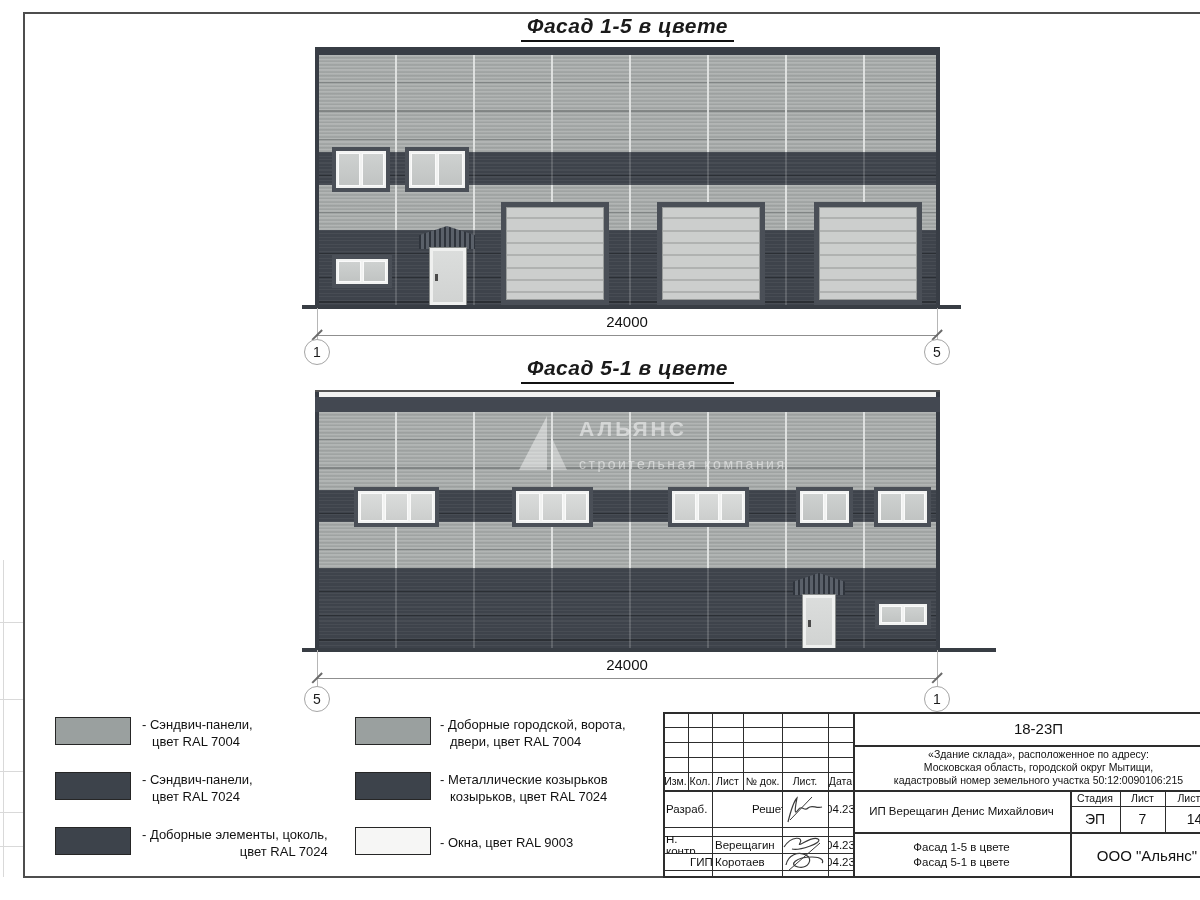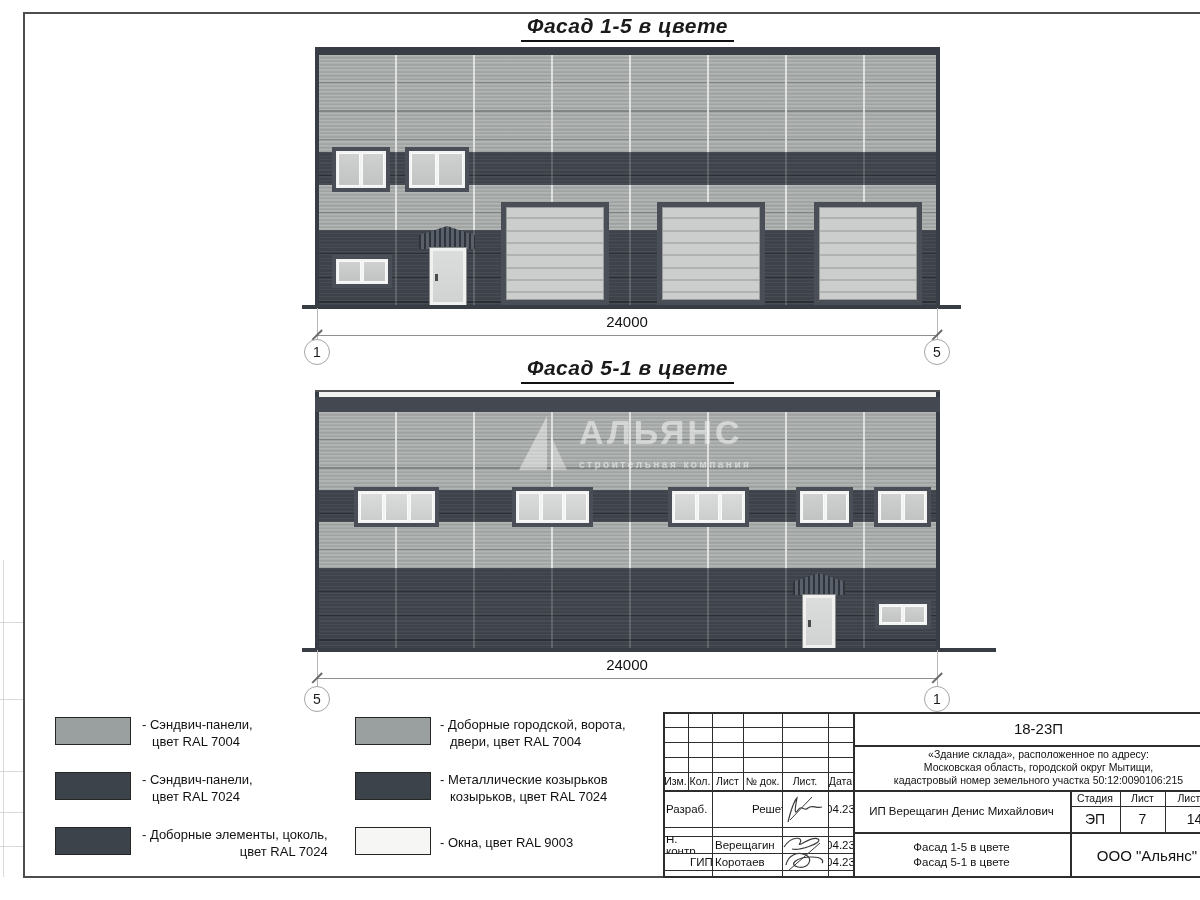--- a/index.html
+++ b/index.html
@@ -50,22 +50,22 @@
   
   .ext { position:absolute; width:1px; background:#b6b6b6; }
   .dimline { position:absolute; height:1px; background:#8f8f8f; }
   .tick { position:absolute; width:14px; height:1.5px; background:#6a6a6a; transform:rotate(-45deg); }
   .dimlabel { position:absolute; width:130px; text-align:center; font-size:15px; color:#111; }
   .axis { position:absolute; width:26px; height:26px; border-radius:50%; border:1px solid #a5a5a5;
     background:#fff; display:flex; align-items:center; justify-content:center; font-size:14px; color:#1b1b1b; }
 
   
   .wm { position:absolute; display:flex; align-items:center; gap:10px; opacity:0.5; pointer-events:none; }
-  .wm-text .wm-name { font-size:34px; font-weight:bold; color:#fff; letter-spacing:3px; line-height:34px; }
-  .wm-text .wm-sub { font-size:10px; color:#fff; letter-spacing:2.5px; margin-top:10px;font-weight:bold; }
+  .wm-text .wm-name { font-size:21px; font-weight:bold; color:#fff; letter-spacing:3px; line-height:34px; }
+  .wm-text .wm-sub { font-size:14px; color:#fff; letter-spacing:2.5px; margin-top:10px; }
 
   
   .swatch { position:absolute; width:76px; height:28px; border:1.5px solid #262626; }
   .leg-text { position:absolute; font-size:13px; line-height:17px; color:#111; }
   .leg-text .l2 { margin-left:10px; }
 
   
   #tb { position:absolute; left:663px; top:712px; width:561px; height:166px; background:#fff; }
   .tl { position:absolute; background:#2d2d2d; }
   .tc { position:absolute; display:flex; align-items:center; justify-content:center;

